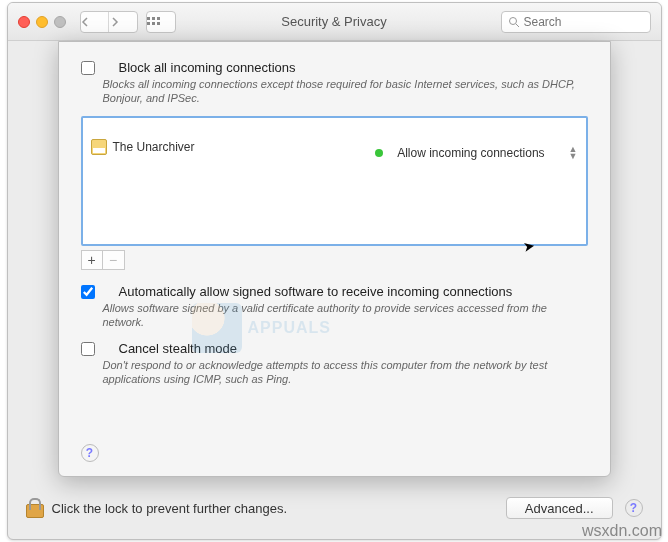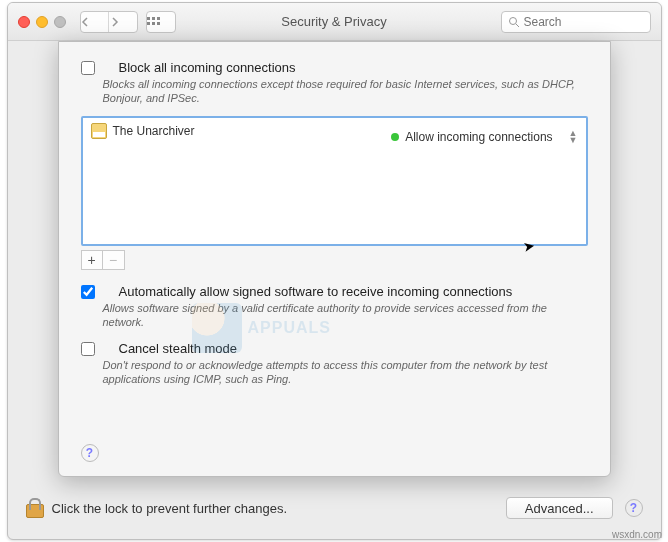--- a/index.html
+++ b/index.html
@@ -58,24 +58,24 @@
   box-shadow:0 6px 24px rgba(0,0,0,0.25);
   padding:18px 22px 16px;
 }
 .optrow { display:flex; align-items:flex-start; gap:24px; margin-bottom:2px;}
 .desc { color:#666; font-size:11px; line-height:1.3; margin:2px 0 10px 22px;font-style:italic; }
 .chk { width:14px; height:14px; flex:0 0 14px; margin-top:1px;}
 .label { font-size:13px; color:#222; }
 .applist {
   border:2px solid #7bb0e8; border-radius:2px; background:#fff; height:130px; margin:6px 0 0; position:relative;
 }
-.approw { display:flex; align-items:center; padding:0 8px; font-size:12px; }
+.approw { display:flex; align-items:center; padding:16px 8px; font-size:12px; }
 .appicon { width:16px; height:16px; background:#f6d67a; border:1px solid #c9a63e; border-radius:2px; margin-right:6px; position:relative;}
 .appicon::after{content:"";position:absolute;bottom:1px;left:1px;right:1px;height:5px;background:#fff;}
-.allowcell { margin-left:auto; display:flex; align-items:center; gap:6px; color:#333;margin-top:12px;}
+.allowcell { margin-left:auto; display:flex; align-items:center; gap:14px; color:#333;margin-top:12px;}
 .greendot { width:8px; height:8px; border-radius:50%; background:#3ac63a; }
 .stepper { margin-left:10px; color:#888; font-size:9px; line-height:7px; display:flex; flex-direction:column; }
 .addremove { display:flex; margin-top:4px;}
 .addremove button { width:22px; height:20px; border:1px solid #c9c9c9; background:#fdfdfd; font-size:14px; line-height:14px; color:#555; }
 .addremove button:last-child { border-left:none; color:#bbb;}
 .section2 { margin-top:14px; }
 .section3 { margin-top:12px; }
 .help { width:18px; height:18px; border:1px solid #bbb; border-radius:50%; display:inline-flex; align-items:center; justify-content:center; color:#7a7aff; font-size:12px; font-weight:bold;}
 .sheetfooter { position:absolute; bottom:14px; left:22px; right:22px; display:flex; align-items:center;}
 .sheetfooter .btns { margin-left:auto; display:flex; gap:10px;}
@@ -83,21 +83,21 @@
 .okwrap { border:2px solid #ff1a1a; padding:2px; border-radius:2px;}
 .okbtn { height:22px; padding:0 22px; border:1px solid #1661c9; border-radius:4px; background:linear-gradient(#5ea3f8,#1f73e6); color:#fff; font-size:13px;}
 .bottombar { position:absolute; left:0; right:0; bottom:0; height:62px; display:flex; align-items:center; padding:0 18px; gap:10px;}
 .lock { width:16px; height:20px; position:relative;}
 .lock::before{content:"";position:absolute;bottom:0;left:0;width:16px;height:12px;background:#e0a546;border:1px solid #b5842e;border-radius:2px;}
 .lock::after{content:"";position:absolute;top:0;left:3px;width:8px;height:10px;border:2px solid #999;border-bottom:none;border-radius:5px 5px 0 0;}
 .bottombar .advwrap { margin-left:auto; display:flex; align-items:center; gap:12px;}
 .cursor { position:absolute; left:515px; top:235px; font-size:14px; color:#000; transform:rotate(-10deg); pointer-events:none;}
 .watermark { position:absolute; top:300px; left:184px; opacity:0.18; font-size:16px; letter-spacing:1px; color:#5aa0d0; font-weight:bold; pointer-events:none; display:flex; align-items:center; gap:6px;}
 .watermark .guy{ width:50px; height:50px; background:radial-gradient(circle at 30% 30%, #f8d9b0 35%, transparent 36%), #5aa0d0; border-radius:6px;}
-.credit { position:absolute; right:6px; bottom:2px; font-size:10px; color:#888;}
+.credit { position:absolute; right:6px; bottom:2px; font-size:16px; color:#888;}
 svg{display:block}
 </style>
 </head>
 <body>
 
 <div class="window">
 
   <div class="titlebar">
     <div class="traffic">
       <span class="red"></span>

